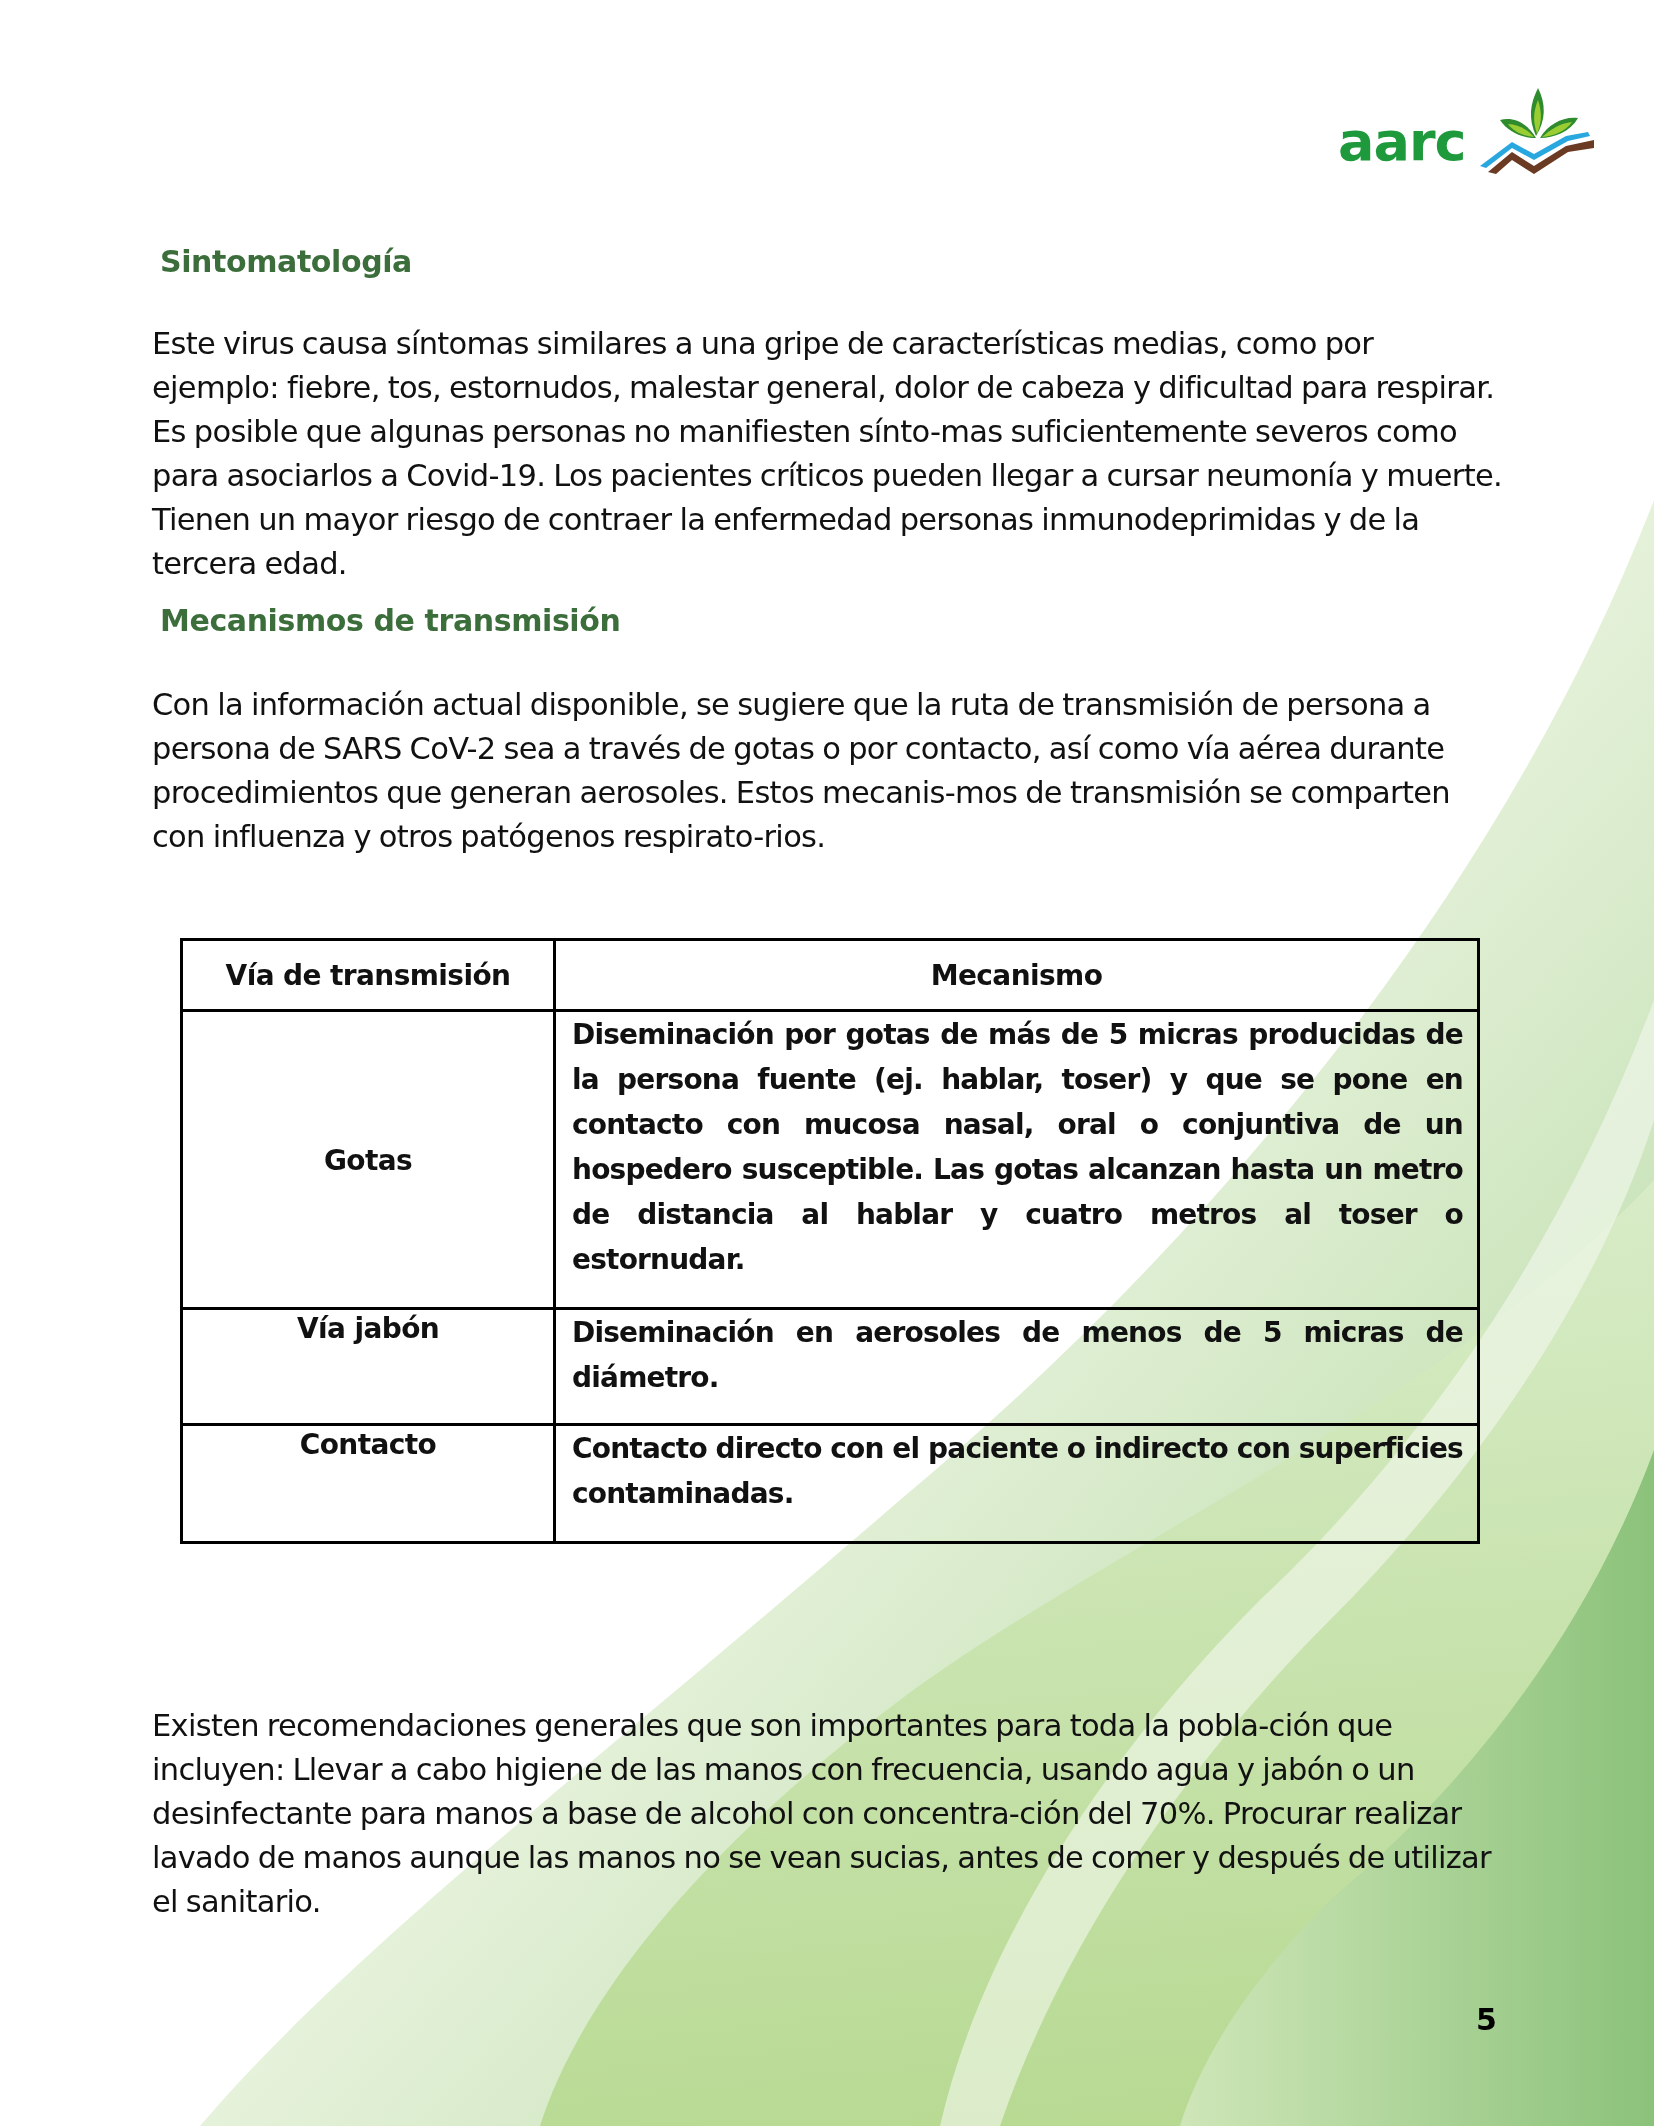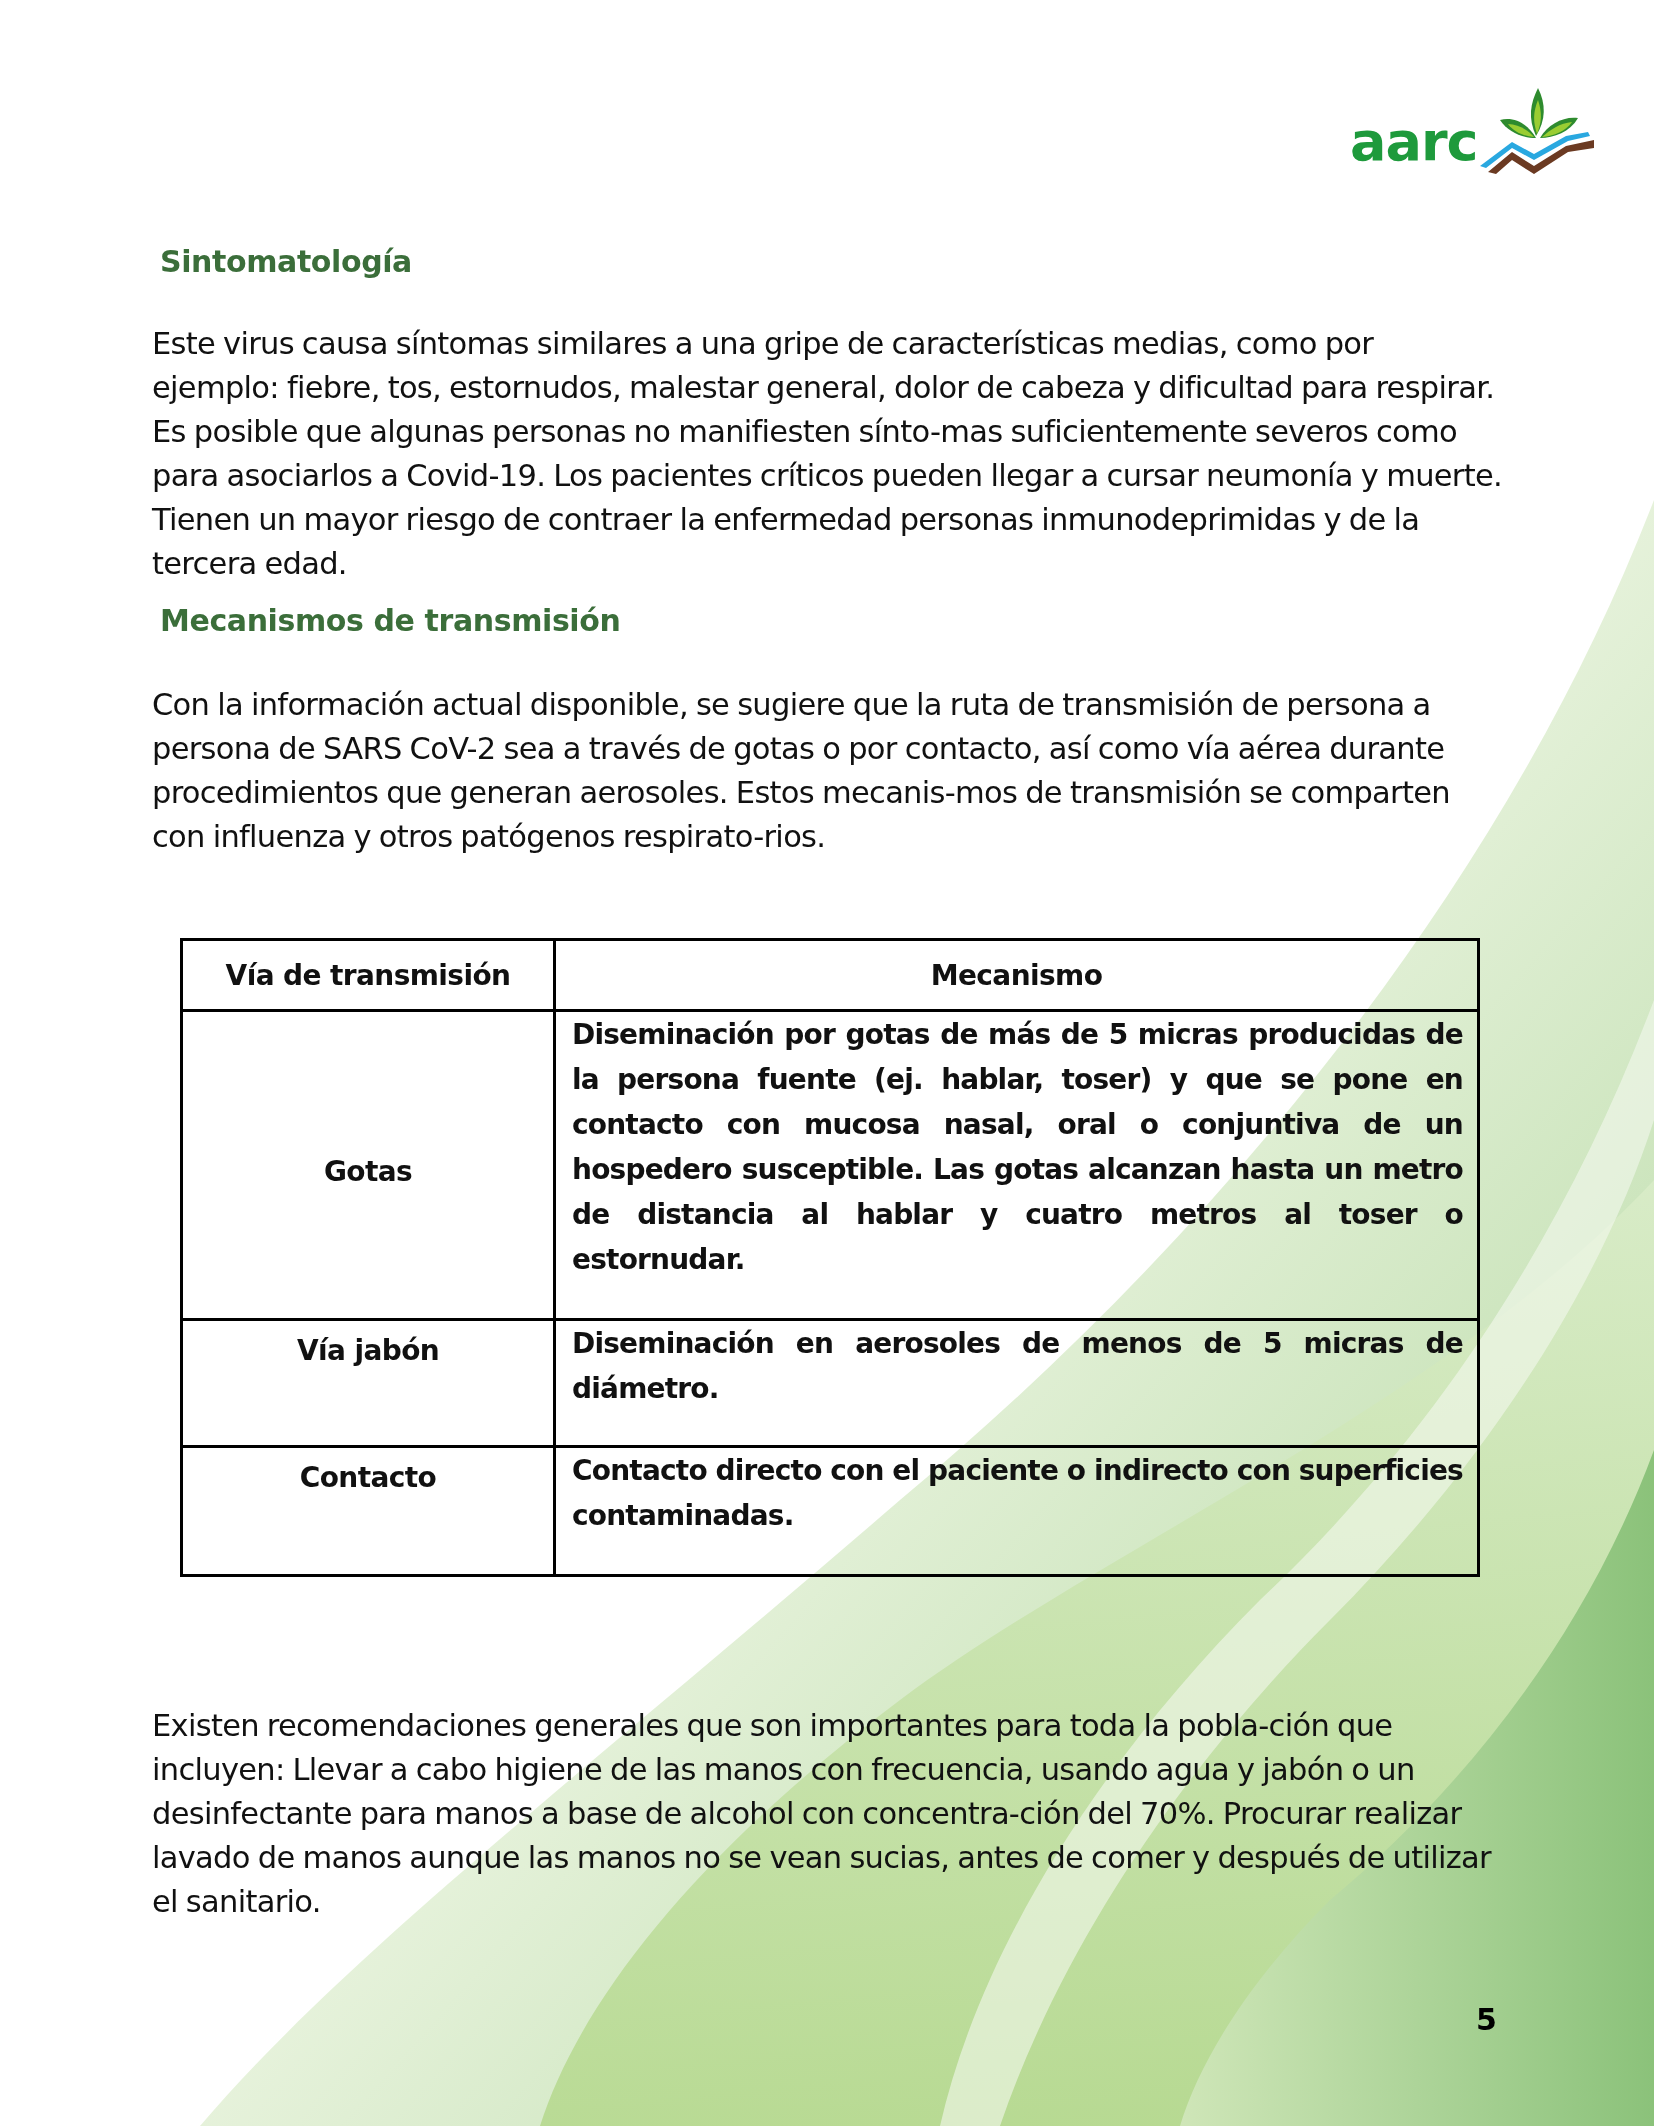--- a/index.html
+++ b/index.html
@@ -7,21 +7,21 @@
     width: 1654px; height: 2126px; position: relative; overflow: hidden;
     background: #ffffff;
     font-family: "Liberation Sans", "DejaVu Sans", sans-serif;
     color: #111;
   }
   .bg-svg { position: absolute; left: 0; top: 0; width: 1654px; height: 2126px; z-index: 0; }
   .content { position: absolute; left: 0; top: 0; width: 1654px; height: 2126px; z-index: 1; }
 
   .logo { position: absolute; left: 1338px; top: 86px; width: 260px; height: 90px; }
   .logo-text {
-    position: absolute; left: 12px; top: 24px;
+    position: absolute; left: 0; top: 24px;
     font-family: "DejaVu Sans", sans-serif; font-weight: bold;
     font-size: 54px; color: #1e9a3c; letter-spacing: -1px;
   }
   .logo-mark { position: absolute; left: 140px; top: 0; width: 120px; height: 90px; }
 
   h2.section-title {
     position: absolute; left: 160px; margin: 0;
     font-family: "DejaVu Sans", sans-serif; font-weight: bold;
     font-size: 30px; color: #3b6e3a; letter-spacing: -0.4px;
   }
@@ -37,21 +37,21 @@
     border-collapse: collapse;
     font-family: "DejaVu Sans", sans-serif;
   }
   table.trans th, table.trans td { border: 3px solid #000; vertical-align: top; }
   table.trans th {
     height: 66px; font-size: 28px; font-weight: bold; text-align: center; vertical-align: middle;
     letter-spacing: -0.6px; background: transparent;
   }
   table.trans td.via {
     width: 368px; text-align: center; font-size: 28px; font-weight: bold; color: #111;
-    letter-spacing: -0.6px; padding-top: 13px;
+    letter-spacing: -0.6px; padding-top: 2px;
   }
   table.trans td.via.middle { vertical-align: middle; }
   table.trans td.mec {
     font-size: 28px; font-weight: bold; line-height: 45px; text-align: justify;
     padding: 0 14px 0 16px; letter-spacing: -0.8px; word-spacing: -1px;
   }
   tr.row-gotas td { height: 292px; }
   tr.row-aerea td { height: 110px; }
   tr.row-contacto td { height: 112px; }
 

